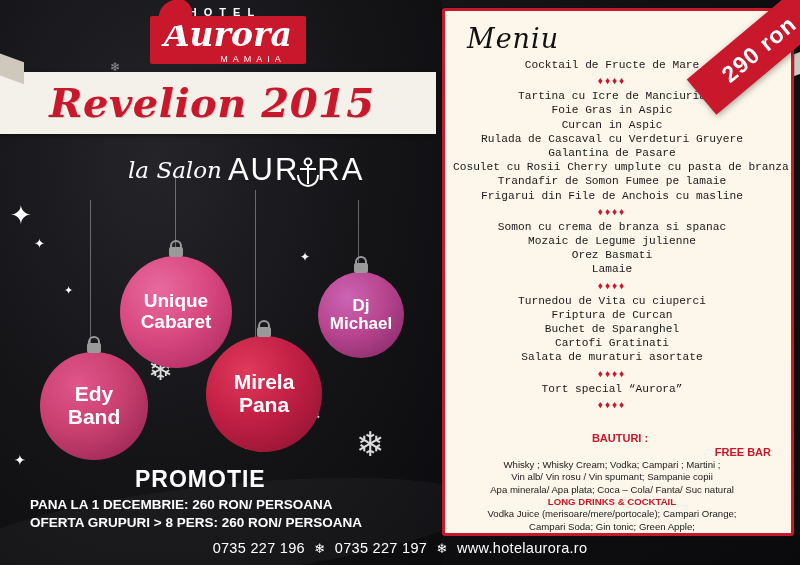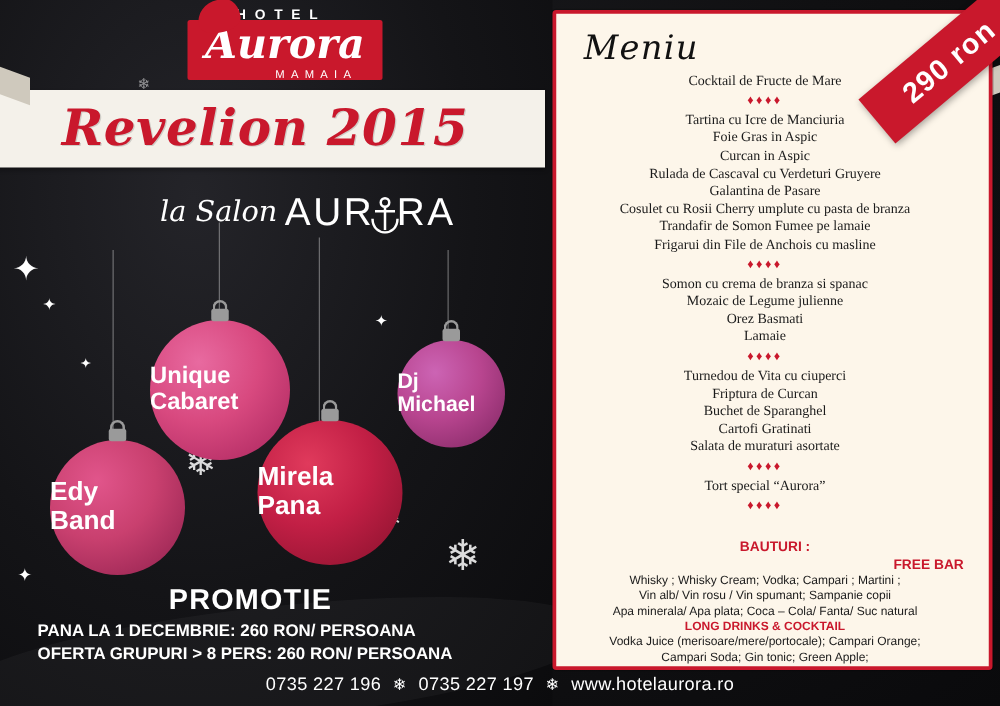--- a/index.html
+++ b/index.html
@@ -35,21 +35,21 @@
   .menu-title {
     font-family: "DejaVu Serif", serif;
     font-style: italic;
     font-size: 27px;
     color: #111;
     margin: 2px 0 4px 14px;
     letter-spacing: 1px;
   }
   .menu-list { text-align: center; }
   .menu-line {
-    font-family: Liberation Serif, serif;
+    font-family: Liberation Mono, monospace;
     font-size: 11.2px;
     color: #1a1a1a;
     line-height: 14.2px;
     white-space: nowrap;
   }
   .menu-sep {
     font-size: 10px; color: #c9182c; letter-spacing: 2px;
     line-height: 13px; margin: 2px 0 2px 0;
   }
   .drinks-head {
@@ -148,21 +148,21 @@
     position:absolute; left:50%; transform:translateX(-50%); top:-9px;
     width: 14px; height: 10px; background:#9a9a9a; border-radius:2px;
   }
   .orn .hook {
     position:absolute; left:50%; transform:translateX(-50%); top:-16px;
     width: 12px; height: 10px; border:2px solid #9a9a9a; border-bottom:none;
     border-radius: 8px 8px 0 0;
   }
   .orn .label {
     position:absolute; left:0; right:0; top:50%; transform:translateY(-50%);
-    text-align:left; color:#fff; font-weight:bold; line-height: 1.08;
+    text-align:center; color:#fff; font-weight:bold; line-height: 1.08;
   }
   .string {
     position:absolute; width:1px; background: rgba(255,255,255,.35);
   }
   
   .promo-title {
     position:absolute; left: 135px; top: 466px;
     color:#fff; font-size: 23px; font-weight:bold; letter-spacing:1px;
   }
   .promo-l1, .promo-l2 {

